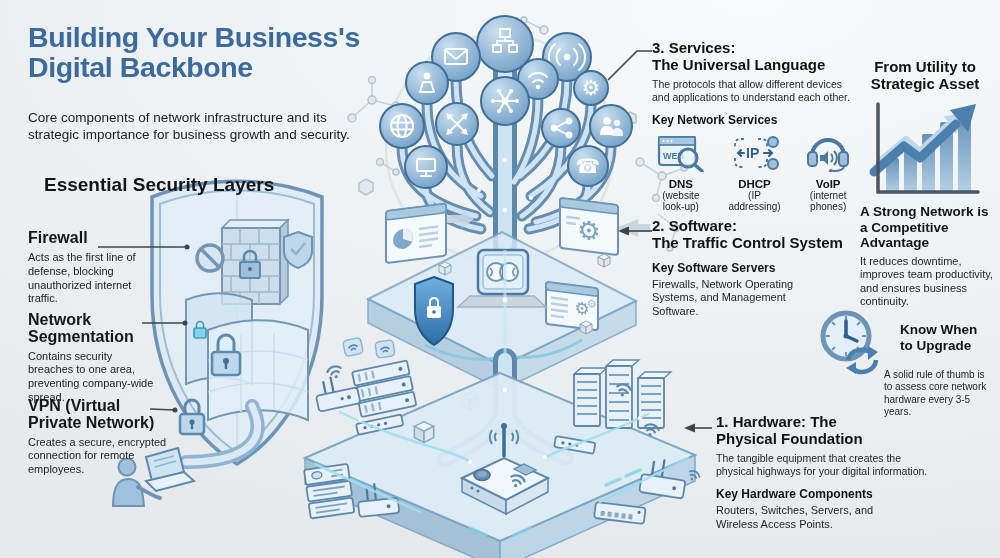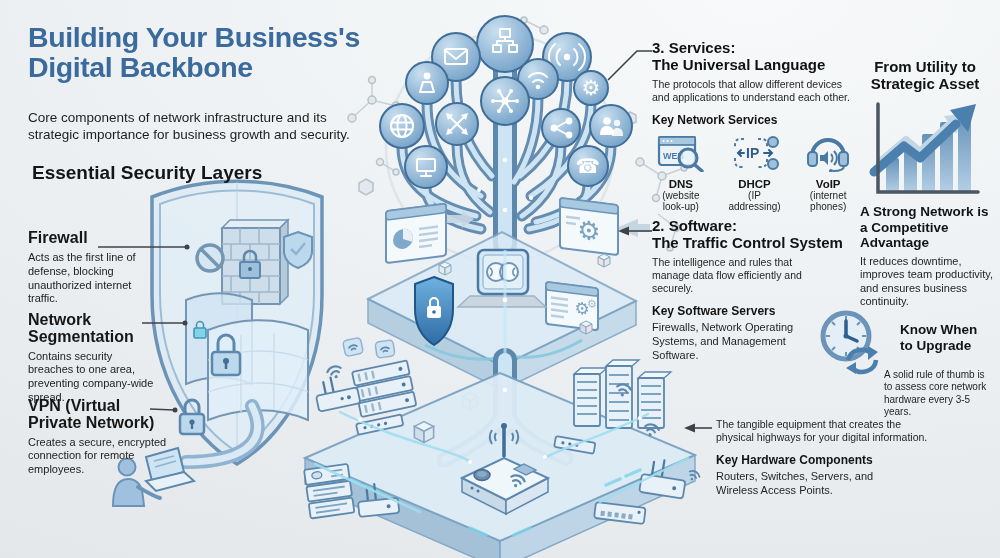--- a/index.html
+++ b/index.html
@@ -31,21 +31,21 @@
   .mol{stroke:#c6d0d8;stroke-width:1.5;fill:none}
   .mol-dot{fill:#e2e8ed;stroke:#b7c2cb;stroke-width:1.5}
   .flow{stroke:#86c8de;stroke-width:3;fill:none;opacity:.9}
   .cube{stroke:#8aa8c0;stroke-width:1}
 
   
   .tb{position:absolute;color:#222;}
   .title{left:28px;top:22px;width:340px;font-size:28.5px;line-height:1.06;font-weight:bold;
     color:#3b6b9d;letter-spacing:-0.4px;}
   .subtitle{left:28px;top:95px;width:330px;font-size:13.5px;line-height:1.3;color:#1d1d1d;font-weight:500;}
-  .layers-h{left:28px;top:158px;font-size:19px;font-weight:bold;color:#151515;margin:4px;}
+  .layers-h{left:28px;top:158px;font-size:19px;font-weight:bold;color:#151515;margin:16px;}
   .callout h4{margin:0;font-size:16px;line-height:1.05;font-weight:bold;color:#161616;}
   .callout p{margin:4px 0 0 0;font-size:11px;line-height:1.26;color:#222;}
   .co-fw{left:28px;top:230px;width:132px;}
   .co-ns{left:28px;top:312px;width:128px;}
   .co-vpn{left:28px;top:398px;width:148px;}
   .sec h3{margin:0;font-size:15px;line-height:1.12;font-weight:bold;color:#121212;}
   .sec h3 span{display:block;white-space:nowrap;}
   .sec .desc{margin:4px 0 0 0;font-size:10.5px;line-height:1.26;color:#1f1f1f;}
   .sec .keyh{margin:9px 0 0 0;font-size:12px;font-weight:bold;color:#131313;}
   .sec .keyp{margin:3px 0 0 0;font-size:11px;line-height:1.26;color:#1f1f1f;}
@@ -641,26 +641,26 @@
         <div class="cap">(internet phones)</div>
       </div>
     </div>
   </section>
 
   <section class="tb sec sec-sw">
     <h3>
       <span>2. Software:</span>
       <span>The Traffic Control System</span>
     </h3>
-    <p class="desc" style="width:170px">The intelligence and rules that manage data flow efficiently and securely.</p>
     <p class="keyh">Key Software Servers</p>
     <p class="keyp" style="width:165px">Firewalls, Network Operating Systems, and Management Software.</p>
   </section>
 
   <section class="tb sec sec-hw">
+    <h3>1. Hardware: The Physical Foundation</h3>
     <p class="desc">The tangible equipment that creates the physical highways for your digital information.</p>
     <p class="keyh">Key Hardware Components</p>
     <p class="keyp" style="width:175px">Routers, Switches, Servers, and Wireless Access Points.</p>
   </section>
 
   <h3 class="tb aside-h">From Utility to Strategic Asset</h3>
 
   <div class="tb chart-wrap">
     <svg width="120" height="102" viewBox="0 0 120 102">
       <defs>

